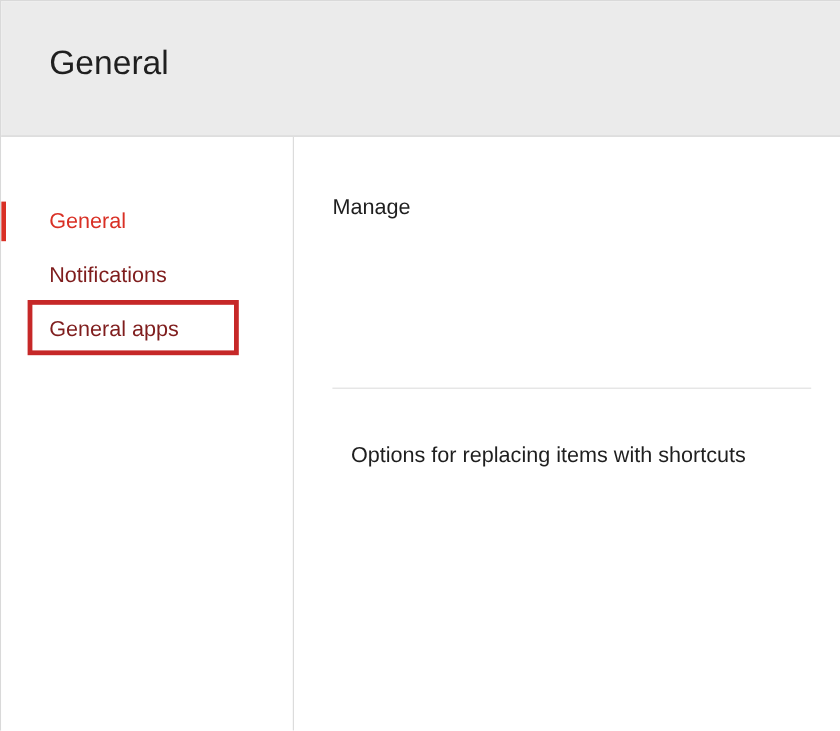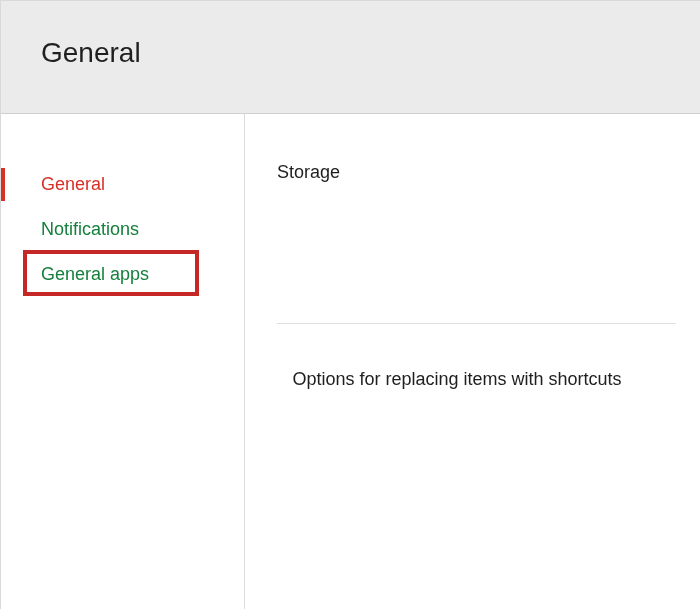--- a/index.html
+++ b/index.html
@@ -36,21 +36,21 @@
     .sidebar {
       width: 244px;
       border-right: 1px solid #dcdcdc;
       padding-top: 48px;
       position: relative;
     }
     .sidebar-item {
       display: block;
       padding: 8px 0 8px 40px;
       font-size: 18px;
-      color: #15803d;
+      color: #7f1d1d;
       cursor: pointer;
       line-height: 1.6;
     }
     .sidebar-item.active {
       color: #d93025;
       position: relative;
     }
     .sidebar-item.active::before {
       content: "";
       position: absolute;
@@ -100,18 +100,18 @@
     <h1 class="header-title">General</h1>
   </div>
   <div class="body">
     <nav class="sidebar">
       <a class="sidebar-item active">General</a>
       <a class="sidebar-item">Notifications</a>
       <a class="sidebar-item">General apps</a>
       <div class="highlight-box"></div>
     </nav>
     <main class="content">
-      <div class="section-heading">Storage</div>
+      <div class="section-heading">Manage</div>
       <hr class="divider">
       <div class="section-text">Options for replacing items with shortcuts</div>
     </main>
   </div>
 </div>
 
 </body></html>

